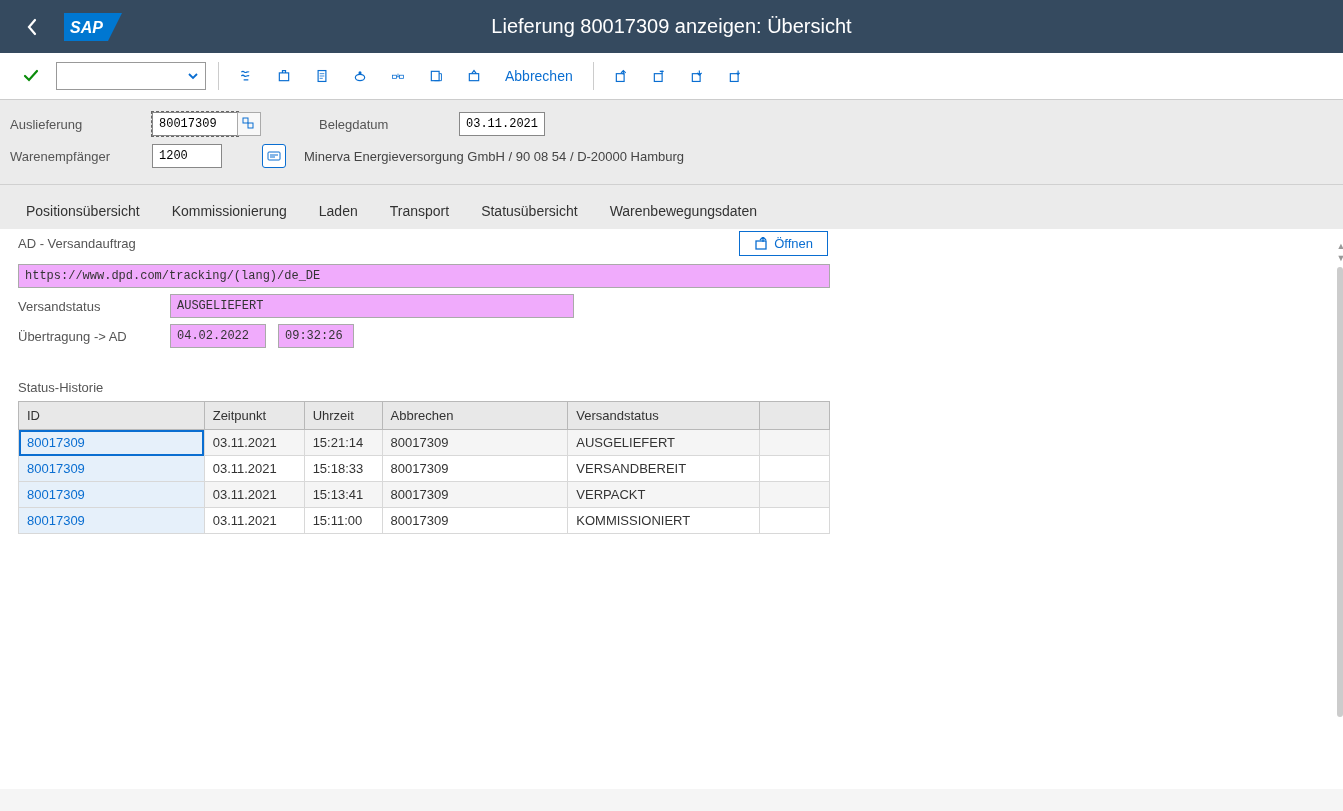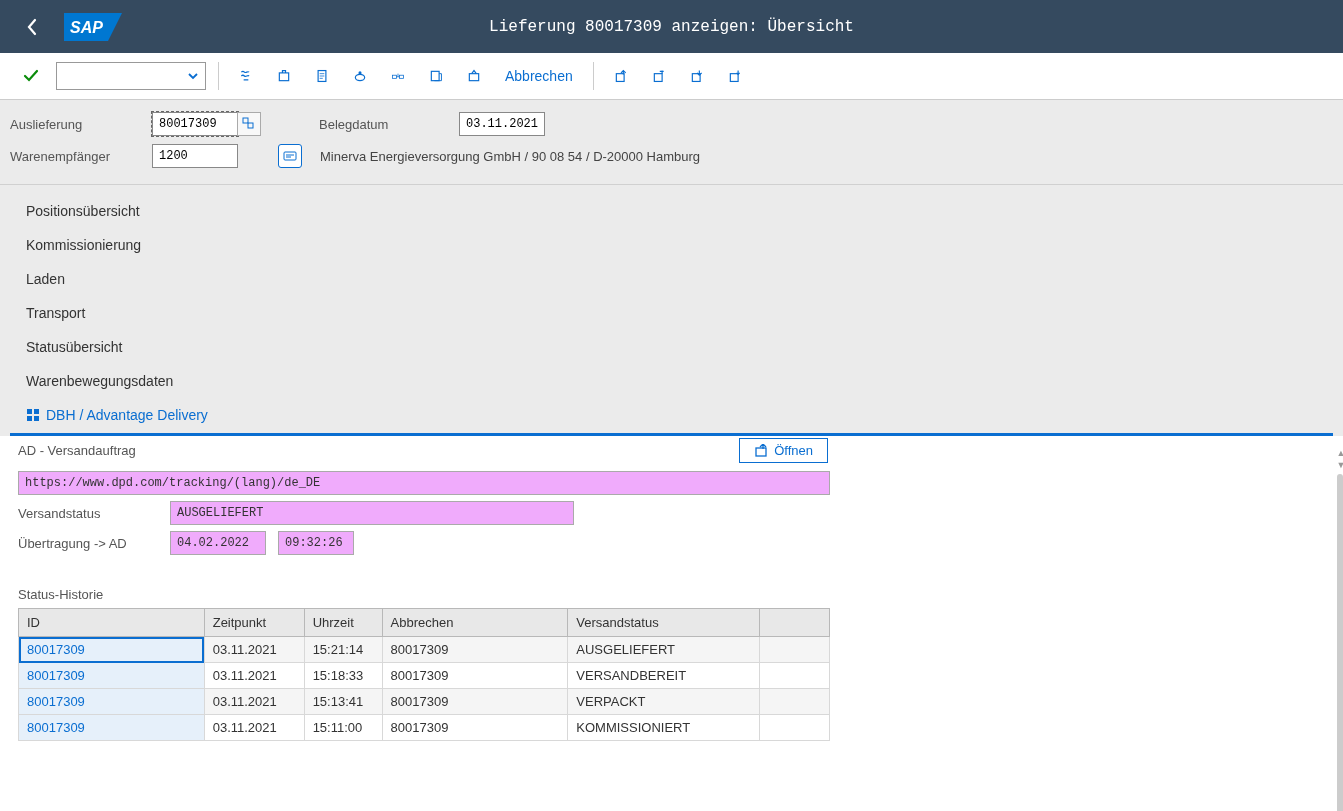--- a/index.html
+++ b/index.html
@@ -1,41 +1,41 @@
 <!DOCTYPE html>
 <html><head>
   <meta charset="utf-8">
   <style>
     * { box-sizing: border-box; margin: 0; padding: 0; }
     body { font-family: Arial, Helvetica, sans-serif; font-size: 13px; color: #333; background: #f5f5f5; width: 1343px; }
     
     .header-bar { background: #354A5F; height: 53px; display: flex; align-items: center; padding-left: 18px; position: relative; }
     .back-btn { color: #fff; font-size: 20px; cursor: pointer; padding: 4px 8px; }
     .sap-logo { color: #fff; font-weight: bold; font-size: 24px; font-style: italic; margin-left: 18px; }
-    .header-title { color: #fff; font-size: 16px; position: absolute; left: 50%; transform: translateX(-50%); white-space: nowrap; font-family: Liberation Mono, monospace; }
+    .header-title { color: #fff; font-size: 20px; position: absolute; left: 50%; transform: translateX(-50%); white-space: nowrap; }
     
     .toolbar-container { background: #fff; border-bottom: 1px solid #ccc; height: 47px; display: flex; align-items: center; padding-left: 14px; gap: 8px; }
     .tb-check { color: #0a8c0a; font-size: 18px; padding: 4px 8px; cursor: pointer; }
     .tb-dropdown { width: 150px; height: 28px; border: 1px solid #999; background: #fff; position: relative; cursor: pointer; display:flex; align-items:center; justify-content:flex-end; padding-right:6px; }
     .tb-dd-arrow { color:#0a6ed1; }
     .tb-sep { width: 1px; height: 28px; background: #ccc; margin: 0 4px; }
     .tb-icon { color: #0a6ed1; padding: 4px 8px; cursor: pointer; display: inline-flex; align-items: center; justify-content: center; width: 30px; height: 28px; }
     .tb-cancel { color: #0a6ed1; padding: 4px 8px; cursor: pointer; font-size: 14px; }
     
     .form-area { background: #ebebeb; padding: 12px 10px 8px 10px; border-bottom: 1px solid #d0d0d0; }
     .form-row { display: flex; align-items: center; margin-bottom: 8px; }
     .form-label { width: 142px; color: #555; font-size: 13px; }
     .form-input { height: 24px; border: 1px solid #888; padding: 0 6px; font-family: "Courier New", monospace; font-size: 12px; background: #fff; }
     .form-input.focus { outline: 1px dashed #666; }
     .f4-btn { width: 24px; height: 24px; border: 1px solid #aaa; background: #f8f8f8; margin-left: -1px; cursor: pointer; display:inline-flex; align-items:center; justify-content:center; color:#0a6ed1; }
     .detail-btn { width: 24px; height: 24px; border: 1px solid #0a6ed1; border-radius: 3px; background: #fff; margin-left: 16px; cursor: pointer; display:inline-flex; align-items:center; justify-content:center; color:#0a6ed1; font-size: 12px; }
     .form-static { color: #444; font-size: 13px; margin-left: 18px; }
     .form-gap { width: 58px; display: inline-block; }
     
-    .tabs-row { background: #ebebeb; display: flex; padding: 10px 10px 0 10px; gap: 0; flex-direction: column; }
+    .tabs-row { background: #ebebeb; display: flex; padding: 10px 10px 0 10px; gap: 0; }
     .tab { padding: 8px 16px 10px 16px; cursor: pointer; font-size: 14px; color: #333; }
     .tab.active { color: #0a6ed1; border-bottom: 3px solid #0a6ed1; font-weight: 500; display: flex; align-items: center; gap: 6px; }
     .tab-icon { color:#0a6ed1; }
     
     .content-area { background: #fff; padding: 2px 18px; position: relative; min-height: 560px; }
     .group-title-row { display: flex; justify-content: space-between; align-items: center; width: 810px; margin-bottom: 8px; }
     .group-title { color: #555; font-size: 13px; }
     .open-btn { border: 1px solid #0a6ed1; border-radius: 0; background: #fff; color: #0a6ed1; padding: 4px 14px; cursor: pointer; display: flex; align-items: center; gap: 6px; font-size: 13px; }
     
     .readonly-field { height: 24px; border: 1px solid #aaa; padding: 0 6px; font-family: "Courier New", monospace; font-size: 12px; background: #f0abfc; display: inline-flex; align-items:center; }
@@ -171,51 +171,40 @@
           <rect x="1" y="1" width="5" height="5" stroke="#0a6ed1" fill="none"></rect>
           <rect x="6" y="6" width="5" height="5" stroke="#0a6ed1" fill="none"></rect>
         </svg>
       </span>
     <span class="form-gap"></span>
     <span class="form-label" style="width:140px;">Belegdatum</span>
     <input class="form-input" style="width: 86px;" value="03.11.2021">
   </div>
   <div class="form-row">
     <span class="form-label">Warenempfänger</span>
-    <input class="form-input" style="width: 86px;" value="1200">
+    <input class="form-input" style="width: 70px;" value="1200">
     <span style="width:24px;"></span>
     <span class="detail-btn">
         <svg width="14" height="10" viewBox="0 0 14 10">
           <rect x="1" y="1" width="12" height="8" rx="1" stroke="#0a6ed1" fill="none"></rect>
           <line x1="3" y1="4" x2="11" y2="4" stroke="#0a6ed1"></line>
           <line x1="3" y1="6" x2="8" y2="6" stroke="#0a6ed1"></line>
         </svg>
       </span>
     <span class="form-static">Minerva Energieversorgung GmbH / 90 08 54 / D-20000 Hamburg</span>
   </div>
 </div>
 
 <div class="tabs-row">
   <div class="tab">Positionsübersicht</div>
   <div class="tab">Kommissionierung</div>
   <div class="tab">Laden</div>
   <div class="tab">Transport</div>
   <div class="tab">Statusübersicht</div>
   <div class="tab">Warenbewegungsdaten</div>
-  <div class="tab active">
-    <span class="tab-icon">
-        <svg width="14" height="14" viewBox="0 0 14 14">
-          <rect x="1" y="1" width="5" height="5" fill="#0a6ed1"></rect>
-          <rect x="8" y="1" width="5" height="5" fill="#0a6ed1"></rect>
-          <rect x="1" y="8" width="5" height="5" fill="#0a6ed1"></rect>
-          <rect x="8" y="8" width="5" height="5" fill="#0a6ed1"></rect>
-        </svg>
-      </span>
-    <span>DBH / Advantage Delivery</span>
-  </div>
 </div>
 
 <div class="content-area">
   <div class="group-title-row">
     <span class="group-title">AD - Versandauftrag</span>
     <button class="open-btn">
       <svg width="14" height="14" viewBox="0 0 14 14">
           <rect x="2" y="4" width="10" height="8" stroke="#0a6ed1" stroke-width="1.3" fill="none"></rect>
           <path d="M9 5 L9 1 M6 3 L9 0 L12 3" stroke="#0a6ed1" stroke-width="1.3" fill="none"></path>
         </svg>

